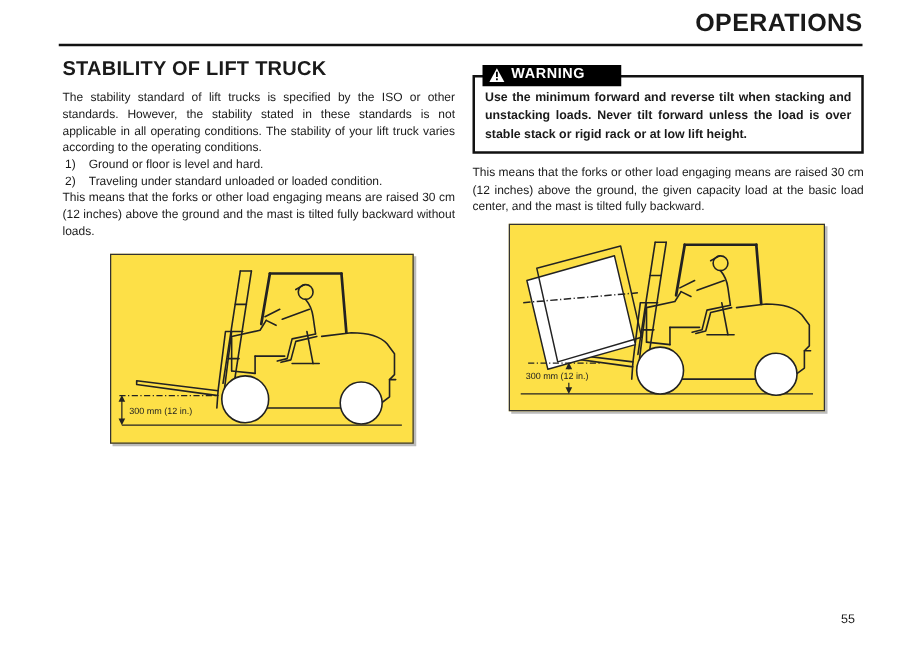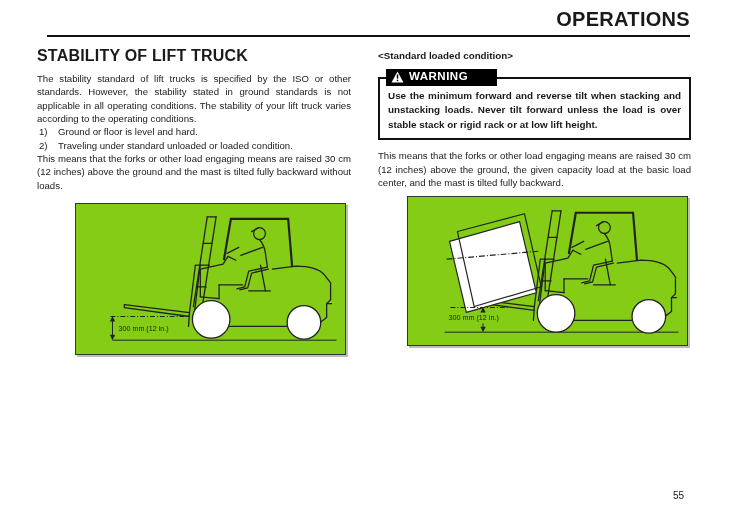--- a/index.html
+++ b/index.html
@@ -6,37 +6,36 @@
   .page {
     position:relative; width:729px; height:516px; background:#ffffff;
     font-family:"Liberation Sans", sans-serif; color:#1a1a1a; overflow:hidden;text-decoration:underline;
   }
   .header {
     position:absolute; top:8px; left:47px; width:643px;
     text-align:right; font-size:20px; font-weight:bold; letter-spacing:.3px;
     border-bottom:2px solid #111; padding-bottom:4px;
   }
   .col { position:absolute; top:44px; }
-  .col-left  { left:37px;  width:314px; }
+  .col-left  { left:50px;  width:314px; }
   .col-right { left:378px; width:313px; }
 
   .doc-title { font-size:16px; font-weight:bold; letter-spacing:.2px; margin:3px 0 7px 0; }
   .body-text { font-size:9.6px; line-height:13.35px; text-align:justify; margin:0; }
   .subhead   { font-size:9.8px; font-weight:bold; margin:0 0 1px 0; }
 
   .cond-list { margin-top:12px; }
   .cond-item { position:relative; padding-left:21px; font-size:9.6px; line-height:13.35px; }
   .cond-item .marker { position:absolute; left:2px; }
 
   .mt12 { margin-top:12px; } .mt9 { margin-top:9px; } .mt6 { margin-top:6px; }
 
   .figbox {
-    border:1px solid #333; background:#84cc16;
+    border:1px solid #333; background:#fde047;
     box-shadow:2px 2px 0 #bcbcbc;
-    padding-left:28px;
   }
   .figbox-left  { width:241px; height:150px; margin:11px 0 0 38px; }
   .figbox-right { width:251px; height:148px; margin:7px 0 0 29px; }
   .figbox svg { display:block; }
   .figbox text { font-family:"Liberation Sans", sans-serif; font-size:7.3px; fill:#222; }
 
   .warnbox {
     position:relative; border:2px solid #111; margin-top:16px;
     padding:10px 8px 6px 8px;
   }
@@ -53,21 +52,21 @@
 <body>
 
 <div class="page">
 
   <div class="header">
     <span>OPERATIONS</span>
   </div>
 
   <div class="col col-left">
     <div class="doc-title">STABILITY OF LIFT TRUCK</div>
-    <p class="body-text">The stability standard of lift trucks is specified by the ISO or other standards. However, the stability stated in ground standards is not applicable in all operating conditions. The stability of your lift truck varies according to the operating conditions.</p>
+    <p class="body-text">The stability standard of lift trucks is specified by the ISO or other standards. However, the stability stated in these standards is not applicable in all operating conditions. The stability of your lift truck varies according to the operating conditions.</p>
 
     <div class="cond-item">
       <span class="marker">1)</span>
       <span>Ground or floor is level and hard.</span>
     </div>
     <div class="cond-item">
       <span class="marker">2)</span>
       <span>Traveling under standard unloaded or loaded condition.</span>
     </div>
 
@@ -126,21 +125,20 @@
           <path d="M8,117 L8,135" stroke="#222" stroke-width="1"></path>
           <path d="M8,113.5 L5.3,119 L10.7,119 Z" fill="#222" stroke="none"></path>
           <path d="M8,138 L5.3,132.5 L10.7,132.5 Z" fill="#222" stroke="none"></path>
         </g>
         <text x="14" y="129">300 mm (12 in.)</text>
       </svg>
     </div>
   </div>
 
   <div class="col col-right">
-    <div class="subhead mt6">&lt;Standard loaded condition&gt;</div>
 
     <div class="warnbox">
       <div class="warnlabel">
         <svg width="13" height="12" viewBox="0 0 13 12">
           <path d="M6.5,0.5 L12.5,11.5 L0.5,11.5 Z" fill="#ffffff"></path>
           <rect x="5.8" y="3.4" width="1.45" height="4.2" fill="#000000"></rect>
           <rect x="5.8" y="8.7" width="1.45" height="1.5" fill="#000000"></rect>
         </svg>
         <span>WARNING</span>
       </div>

